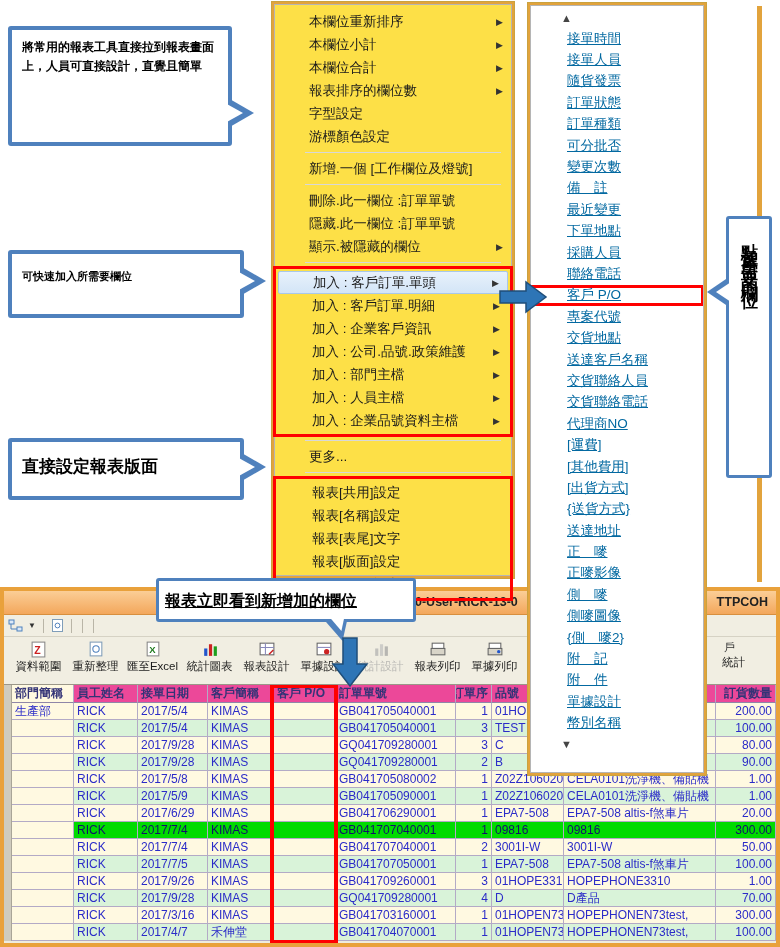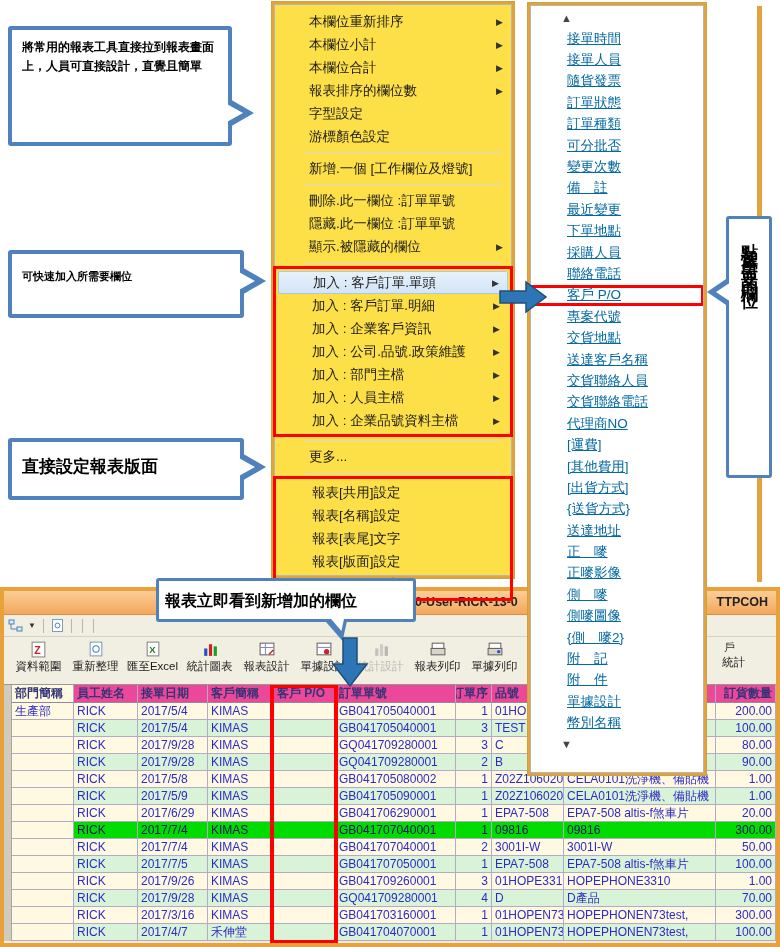--- a/index.html
+++ b/index.html
@@ -17,21 +17,21 @@
   .tail-l-inner{border-top:10px solid transparent;border-bottom:10px solid transparent;border-right:15px solid #fff;left:-13px;}
   .tail-d-outer{border-left:12px solid transparent;border-right:12px solid transparent;border-top:22px solid #4F81BD;bottom:-22px;transform:skewX(18deg);}
   .tail-d-inner{border-left:8px solid transparent;border-right:8px solid transparent;border-top:15px solid #fff;bottom:-12px;transform:skewX(18deg);}
 
   #callout-1{left:8px;top:26px;width:224px;height:120px;font-size:12px;}
   #callout-2{left:8px;top:250px;width:236px;height:68px;font-size:11px;}
   #callout-2 .txt{padding-top:14px;}
   #callout-3{left:8px;top:438px;width:236px;height:62px;font-size:17px;}
   #callout-3 .txt{padding-top:12px;}
   #callout-4{left:156px;top:578px;width:260px;height:44px;font-size:16px;border-width:3px;}
-  #callout-4 .txt{padding:8px 6px;white-space:nowrap;}
+  #callout-4 .txt{padding:8px 6px;white-space:nowrap;text-decoration:underline;}
   #callout-right{left:726px;top:216px;width:46px;height:262px;font-size:17px;border-width:3px;}
   #callout-right .txt{writing-mode:vertical-rl;text-orientation:upright;letter-spacing:7px;
                       margin:10px auto 0 auto;height:240px;padding:0;line-height:40px;}
 
   
   .goldframe{border:2px solid #E2A33C;background:#fff;box-shadow:0 0 0 1px #caa23f;}
   #context-menu{position:absolute;left:272px;top:2px;width:242px;height:576px;z-index:20;}
   .menu-body{position:relative;width:100%;height:100%;background:#fde047;border:1px solid #b5b5b5;padding:4px 0;}
   .menu-section{position:relative;padding:1px 0;}
   .menu-section.red-box{border:3px solid #FF0000;margin:1px -2px;padding:2px 2px;}

